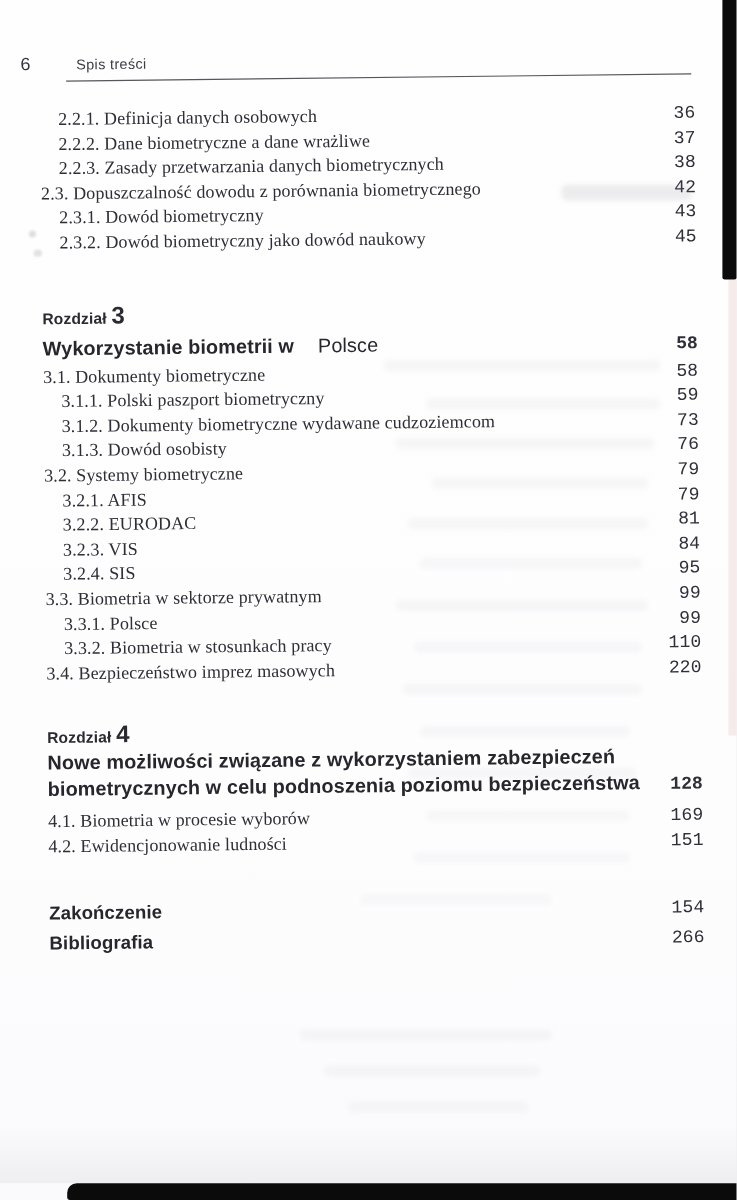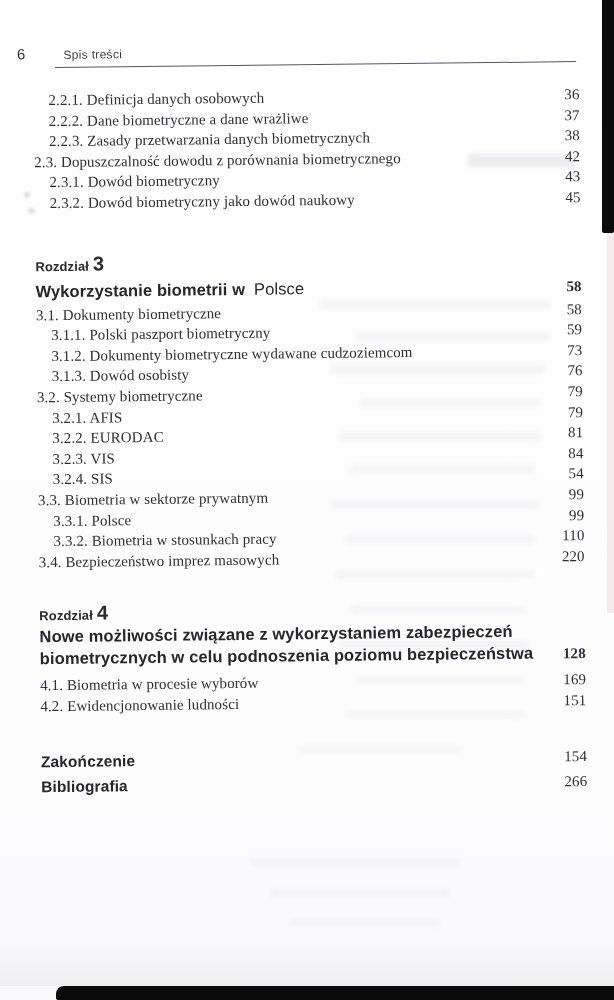--- a/index.html
+++ b/index.html
@@ -34,35 +34,35 @@
     position:absolute;top:90px;left:38px;width:546px;
     font-size:15px;color:#2e2e36;letter-spacing:.1px;
   }
   .row{
     display:flex;justify-content:space-between;align-items:baseline;
     line-height:20.6px;height:20.6px;white-space:nowrap;
   }
   .row .entry-text{white-space:nowrap;}
   .row.sub .entry-text{padding-left:15px;}
   .pagenum{
-    font-family:Liberation Serif, serif;font-size:15px;color:#2f2f38;
+    font-family:Liberation Mono, monospace;font-size:15px;color:#2f2f38;
     padding-left:10px;
   }
   
   .chapter-label{
     font-family:"Liberation Sans",sans-serif;font-weight:700;
     font-size:13px;color:#2a2a31;line-height:20px;height:20px;
   }
   .chapter-label .chnum{font-size:20px;margin-left:4px;font-weight:700;}
   .chapter-title-row{
     display:flex;justify-content:space-between;align-items:baseline;
     font-family:"Liberation Sans",sans-serif;font-weight:700;
     font-size:16.5px;color:#26262c;line-height:22px;height:22px;white-space:nowrap;
   }
-  .chapter-title-row .title-regular{font-weight:400;margin-left:9px;}
+  .chapter-title-row .title-regular{font-weight:400;margin-left:20px;}
   .ch3-title{margin-top:6px;}
   .ch3-entries{margin-top:3px;}
   .ch4-block{margin-top:31px;}
   .ch4-title-line1{
     font-family:"Liberation Sans",sans-serif;font-weight:700;
     font-size:16.5px;color:#26262c;line-height:22px;height:22px;
     margin-top:2px;white-space:nowrap;
   }
   .ch4-title-line2{margin-top:0;}
   .ch4-entries{margin-top:6px;}
@@ -177,21 +177,21 @@
           <div class="row sub">
               <span class="entry-text">3.2.2. EURODAC</span>
               <span class="pagenum">81</span>
             </div>
           <div class="row sub">
               <span class="entry-text">3.2.3. VIS</span>
               <span class="pagenum">84</span>
             </div>
           <div class="row sub">
               <span class="entry-text">3.2.4. SIS</span>
-              <span class="pagenum">54</span>
+              <span class="pagenum">95</span>
             </div>
           <div class="row">
               <span class="entry-text">3.3. Biometria w sektorze prywatnym</span>
               <span class="pagenum">99</span>
             </div>
           <div class="row sub">
               <span class="entry-text">3.3.1. Polsce</span>
               <span class="pagenum">99</span>
             </div>
           <div class="row sub">

